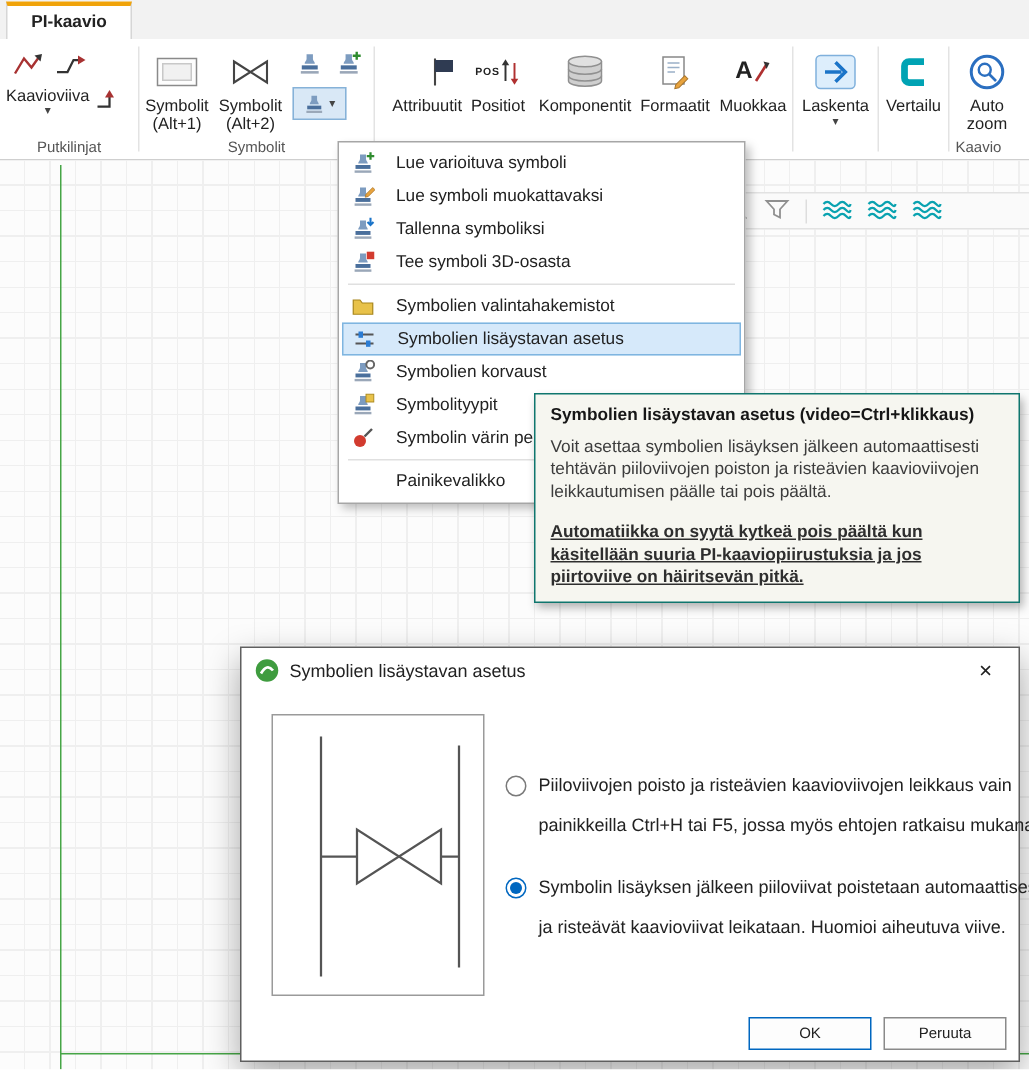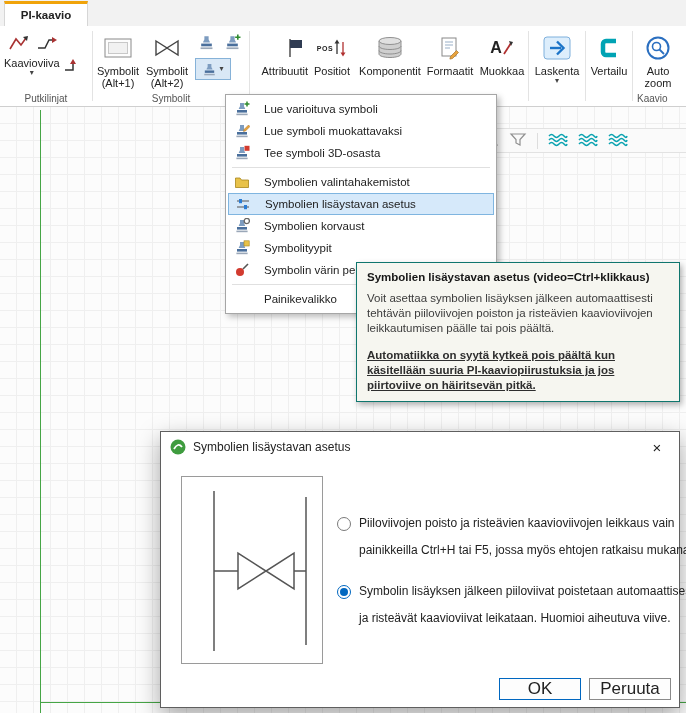--- a/index.html
+++ b/index.html
@@ -75,21 +75,21 @@
   .preview { position:absolute; left:20px; top:44px; width:142px; height:188px;
              border:1px solid #9a9a9a; background:#fff; }
   .opt { position:absolute; left:176px; width:334px; display:flex; font-size:12px; }
   .opt .lines { padding-left:8px; }
   .opt .lines span { display:block; line-height:27px; white-space:nowrap; }
   .radio { flex:0 0 14px; width:14px; height:14px; border:1px solid #7a7a7a; border-radius:50%;
            background:#fff; margin-top:7px; position:relative; }
   .radio.sel { border-color:#0067c0; }
   .radio.sel::after { content:""; position:absolute; inset:2px; border-radius:50%; background:#0067c0; }
   .btn { position:absolute; top:246px; width:82px; height:22px; display:flex; align-items:center;
-         justify-content:center; font-size:17px; background:#fdfdfd; cursor:default; }
+         justify-content:center; font-size:10px; background:#fdfdfd; cursor:default; }
   .btn.ok { left:338px; border:1px solid #0067c0; }
   .btn.cancel { left:428px; border:1px solid #8a8a8a; }
 </style>
 </head>
 <body>
 
 <svg width="0" height="0" style="position:absolute" aria-hidden="true">
   <defs>
     <symbol id="i-zig1" viewBox="0 0 22 20">
       <path d="M2,16 L8,6 L13,12 L18,5" stroke="#a83232" stroke-width="1.6" fill="none"></path>
@@ -415,20 +415,28 @@
       <span class="mico">
           <svg width="16" height="16">
             <use href="#i-stamp-edit"></use>
           </svg>
         </span>
       <span class="mlabel">Lue symboli muokattavaksi</span>
     </div>
     <div class="mi">
       <span class="mico">
           <svg width="16" height="16">
+            <use href="#i-stamp-save"></use>
+          </svg>
+        </span>
+      <span class="mlabel">Tallenna symboliksi</span>
+    </div>
+    <div class="mi">
+      <span class="mico">
+          <svg width="16" height="16">
             <use href="#i-stamp-3d"></use>
           </svg>
         </span>
       <span class="mlabel">Tee symboli 3D-osasta</span>
     </div>
     <div class="msep"></div>
     <div class="mi">
       <span class="mico">
           <svg width="16" height="16">
             <use href="#i-folder"></use>

